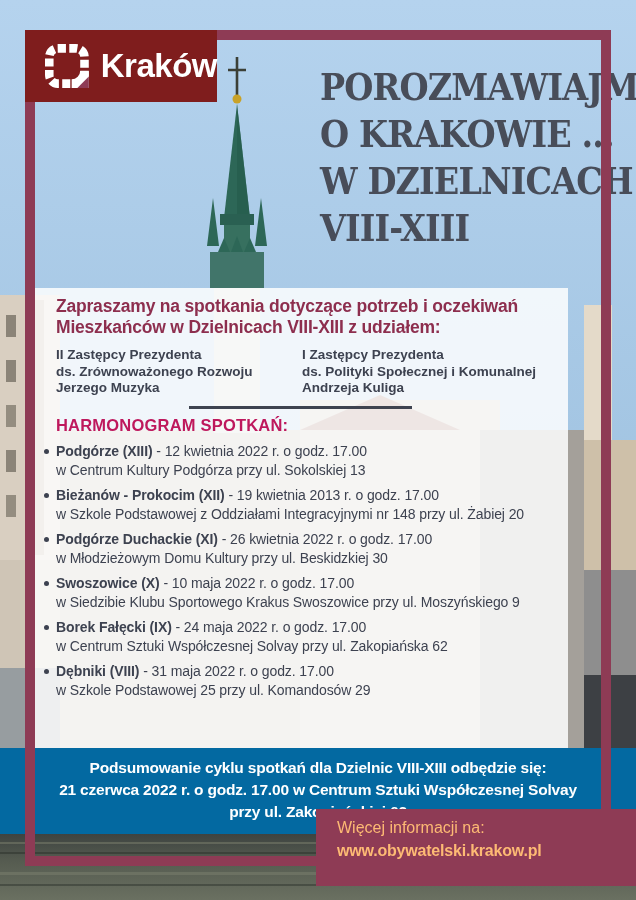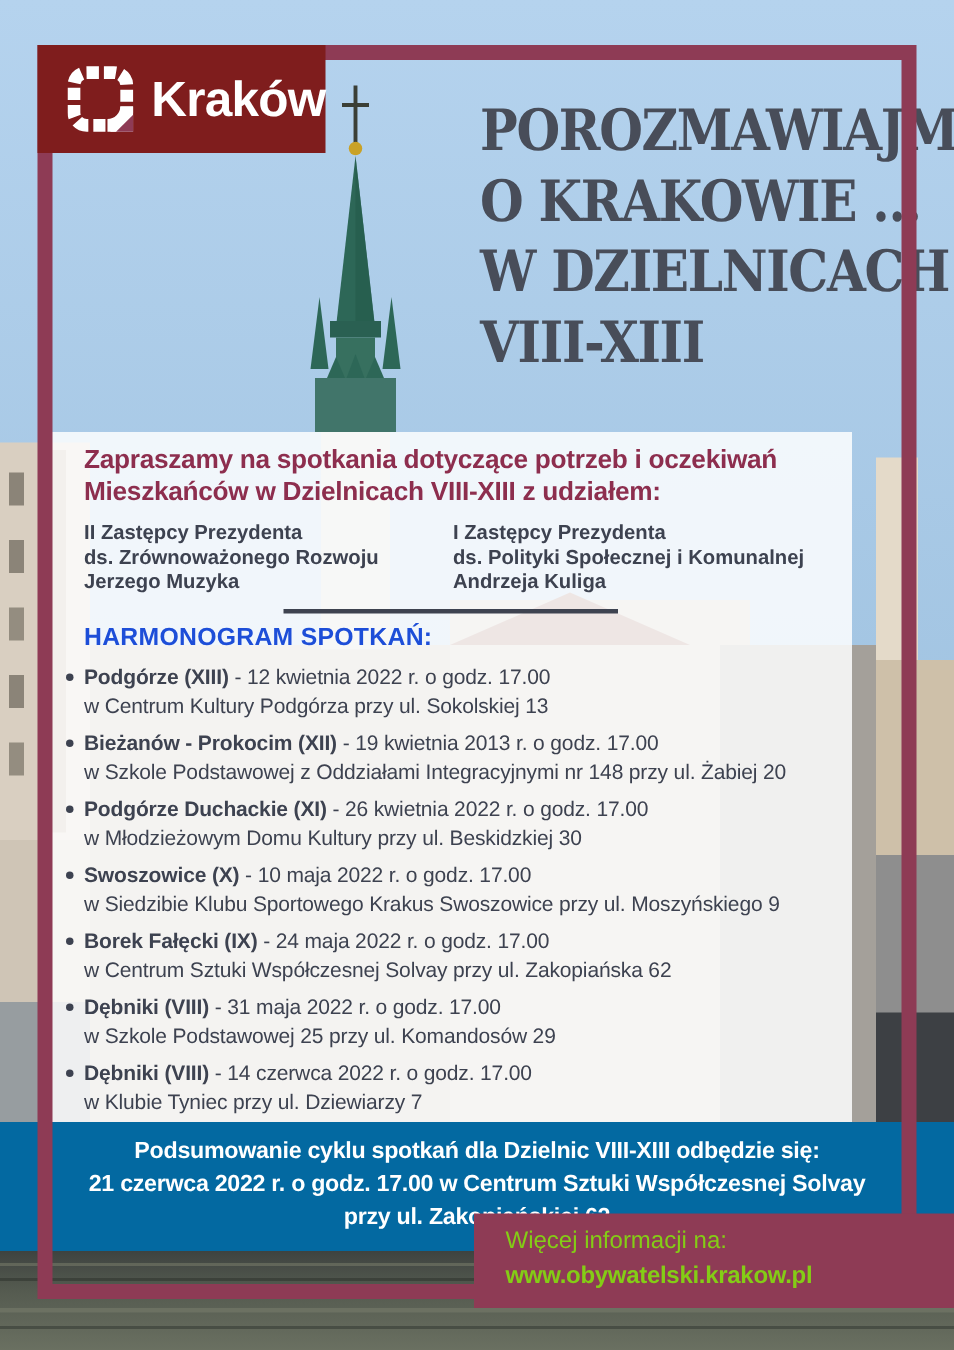--- a/index.html
+++ b/index.html
@@ -25,41 +25,41 @@
     background:rgba(255,255,255,0.84);
     padding:8px 10px 0 22px;box-sizing:border-box;color:#3d4250;
   }
   .invite{
     color:#8d2e4e;font-weight:bold;font-size:17.5px;line-height:21px;
     letter-spacing:-0.2px;white-space:nowrap;
   }
   .officials{display:flex;margin-top:9px;font-weight:bold;font-size:13.5px;line-height:16.5px;color:#3d4250;}
   .officials .col1{width:246px;flex:none;}
   .divider{height:3px;width:223px;background:#3e4350;margin:9px 0 7px 133px;}
-  .sched-head{color:#1d4ed8;font-weight:800;font-size:16.5px;letter-spacing:0.2px;margin:0 0 7px 0;}
+  .sched-head{color:#be185d;font-weight:800;font-size:16.5px;letter-spacing:0.2px;margin:0 0 7px 0;}
   .item{position:relative;font-size:14px;line-height:19px;letter-spacing:-0.1px;margin-bottom:6px;white-space:nowrap;}
   .item::before{content:"";position:absolute;left:-12px;top:7px;width:5px;height:5px;border-radius:50%;background:#3d4250;}
   .item .b{font-weight:bold;}
   
   .bluebar{
     left:0;top:748px;width:636px;height:86px;z-index:3;background:#0369a1;
     color:#fff;text-align:center;padding-top:9px;box-sizing:border-box;
     font-size:15.5px;line-height:22px;letter-spacing:-0.2px;
   }
   .bluebar .l1{font-weight:600;}
   .bluebar .l23{font-weight:800;}
   
   .frame{
     left:25px;top:30px;width:586px;height:836px;z-index:4;
     border:10px solid #8e3b55;box-sizing:border-box;pointer-events:none;
   }
   
   .infobox{
-    left:316px;top:809px;width:320px;height:63px;z-index:5;background:#8e3b55;
-    color:#84cc16;padding:9px 0 0 21px;box-sizing:border-box;
+    left:316px;top:809px;width:320px;height:77px;z-index:5;background:#8e3b55;
+    color:#fdba74;padding:9px 0 0 21px;box-sizing:border-box;
   }
   .infobox .lab{font-size:16px;line-height:20px;font-weight:400;}
   .infobox .url{font-size:16px;line-height:26px;font-weight:800;letter-spacing:-0.2px;}
   
   .logobox{
     left:25px;top:30px;width:192px;height:72px;z-index:6;background:#7f1d1d;
     display:flex;align-items:center;padding-left:20px;box-sizing:border-box;
   }
   .logobox .word{color:#fff;font-size:33px;font-weight:600;margin-left:12px;letter-spacing:-0.5px;}
 </style>
@@ -177,24 +177,20 @@
     <div>w Siedzibie Klubu Sportowego Krakus Swoszowice przy ul. Moszyńskiego 9</div>
   </div>
   <div class="item">
     <div><span class="b">Borek Fałęcki (IX)</span><span> - 24 maja 2022 r. o godz. 17.00</span></div>
     <div>w Centrum Sztuki Współczesnej Solvay przy ul. Zakopiańska 62</div>
   </div>
   <div class="item">
     <div><span class="b">Dębniki (VIII)</span><span> - 31 maja 2022 r. o godz. 17.00</span></div>
     <div>w Szkole Podstawowej 25 przy ul. Komandosów 29</div>
   </div>
-  <div class="item">
-    <div><span class="b">Dębniki (VIII)</span><span> - 14 czerwca 2022 r. o godz. 17.00</span></div>
-    <div>w Klubie Tyniec przy ul. Dziewiarzy 7</div>
-  </div>
 </div>
 
 <div class="abs bluebar">
   <div class="l1">Podsumowanie cyklu spotkań  dla Dzielnic VIII-XIII odbędzie się:</div>
   <div class="l23">21 czerwca 2022 r. o godz. 17.00 w  Centrum Sztuki Współczesnej Solvay</div>
   <div class="l23">przy ul. Zakopiańskiej 62</div>
 </div>
 
 <div class="abs frame"></div>
 

